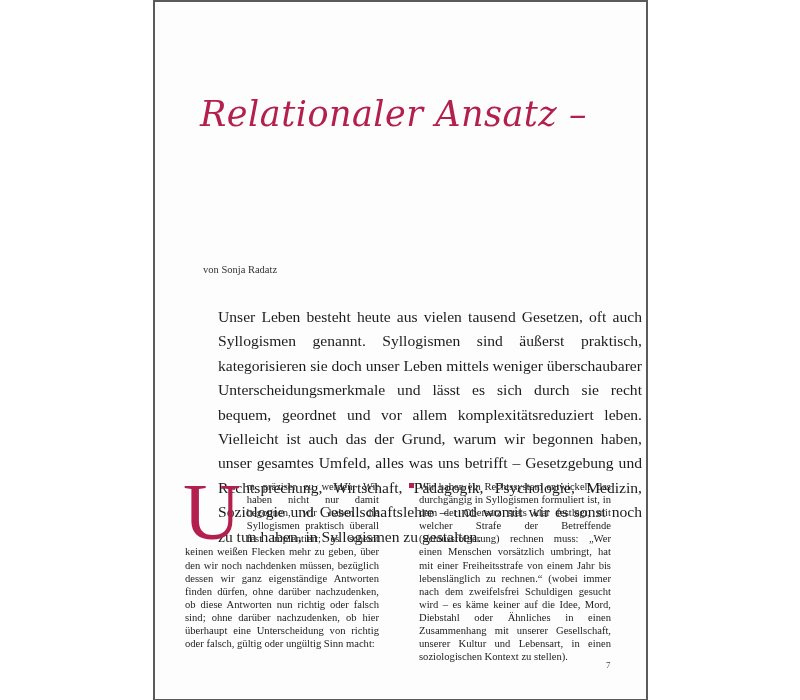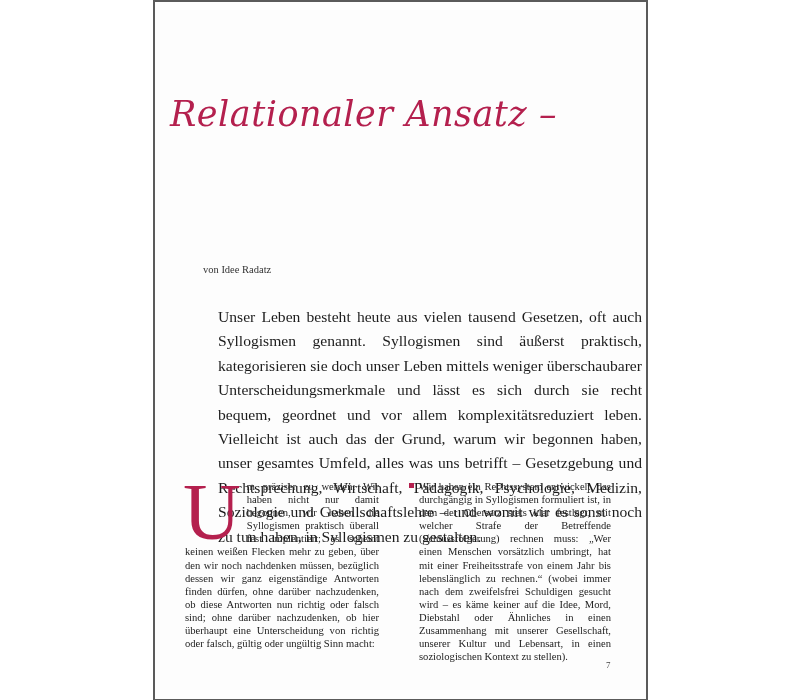--- a/index.html
+++ b/index.html
@@ -13,21 +13,21 @@
     .page {
       position: absolute;
       left: 153px; top: 0px;
       width: 491px; height: 697px;
       border: 2px solid #5a5a5a;
       background: #fdfdfd;
       box-sizing: content-box;
     }
     .title {
       position: absolute;
-      left: 15px; top: 88px;
+      left: 45px; top: 88px;
       width: 450px;
       color: #b4204e;
       font-family: "DejaVu Serif", serif;
       font-style: italic;
       font-size: 35px;
       line-height: 48px;
       letter-spacing: 0.5px;
       font-weight: normal;
       margin: 0;
     }
@@ -89,21 +89,21 @@
     }
   </style>
 </head>
 <body>
 
 <div class="page">
   <h1 class="title">
     <span>Relationaler Ansatz –</span>
   </h1>
 
-  <div class="author">von Idee Radatz</div>
+  <div class="author">von Sonja Radatz</div>
 
   <p class="lead">Unser Leben besteht heute aus vielen tausend Gesetzen, oft auch Syllogismen genannt. Syllogismen sind äußerst praktisch, kategorisieren sie doch unser Leben mittels weniger überschaubarer Unterscheidungsmerkmale und lässt es sich durch sie recht bequem, geordnet und vor allem komplexitätsreduziert leben. Vielleicht ist auch das der Grund, warum wir begonnen haben, unser gesamtes Umfeld, alles was uns betrifft – Gesetzgebung und Rechtsprechung, Wirtschaft, Pädagogik, Psychologie, Medizin, Soziologie und Gesellschaftslehre – und womit wir es sonst noch zu tun haben, in Syllogismen zu gestalten.</p>
 
   <div class="col col-left" lang="de">
     <span class="dropcap">U</span>
     <span>m präziser zu werden: Wir haben nicht nur damit begonnen, wir haben die Syllogismen praktisch überall fest implentiert; es scheint keinen weißen Flecken mehr zu geben, über den wir noch nachdenken müssen, bezüglich dessen wir ganz eigenständige Antworten finden dürfen, ohne darüber nachzudenken, ob diese Antworten nun richtig oder falsch sind; ohne darüber nachzudenken, ob hier überhaupt eine Unterscheidung von richtig oder falsch, gültig oder ungültig Sinn macht:</span>
   </div>
 
   <div class="bullet"></div>
 

